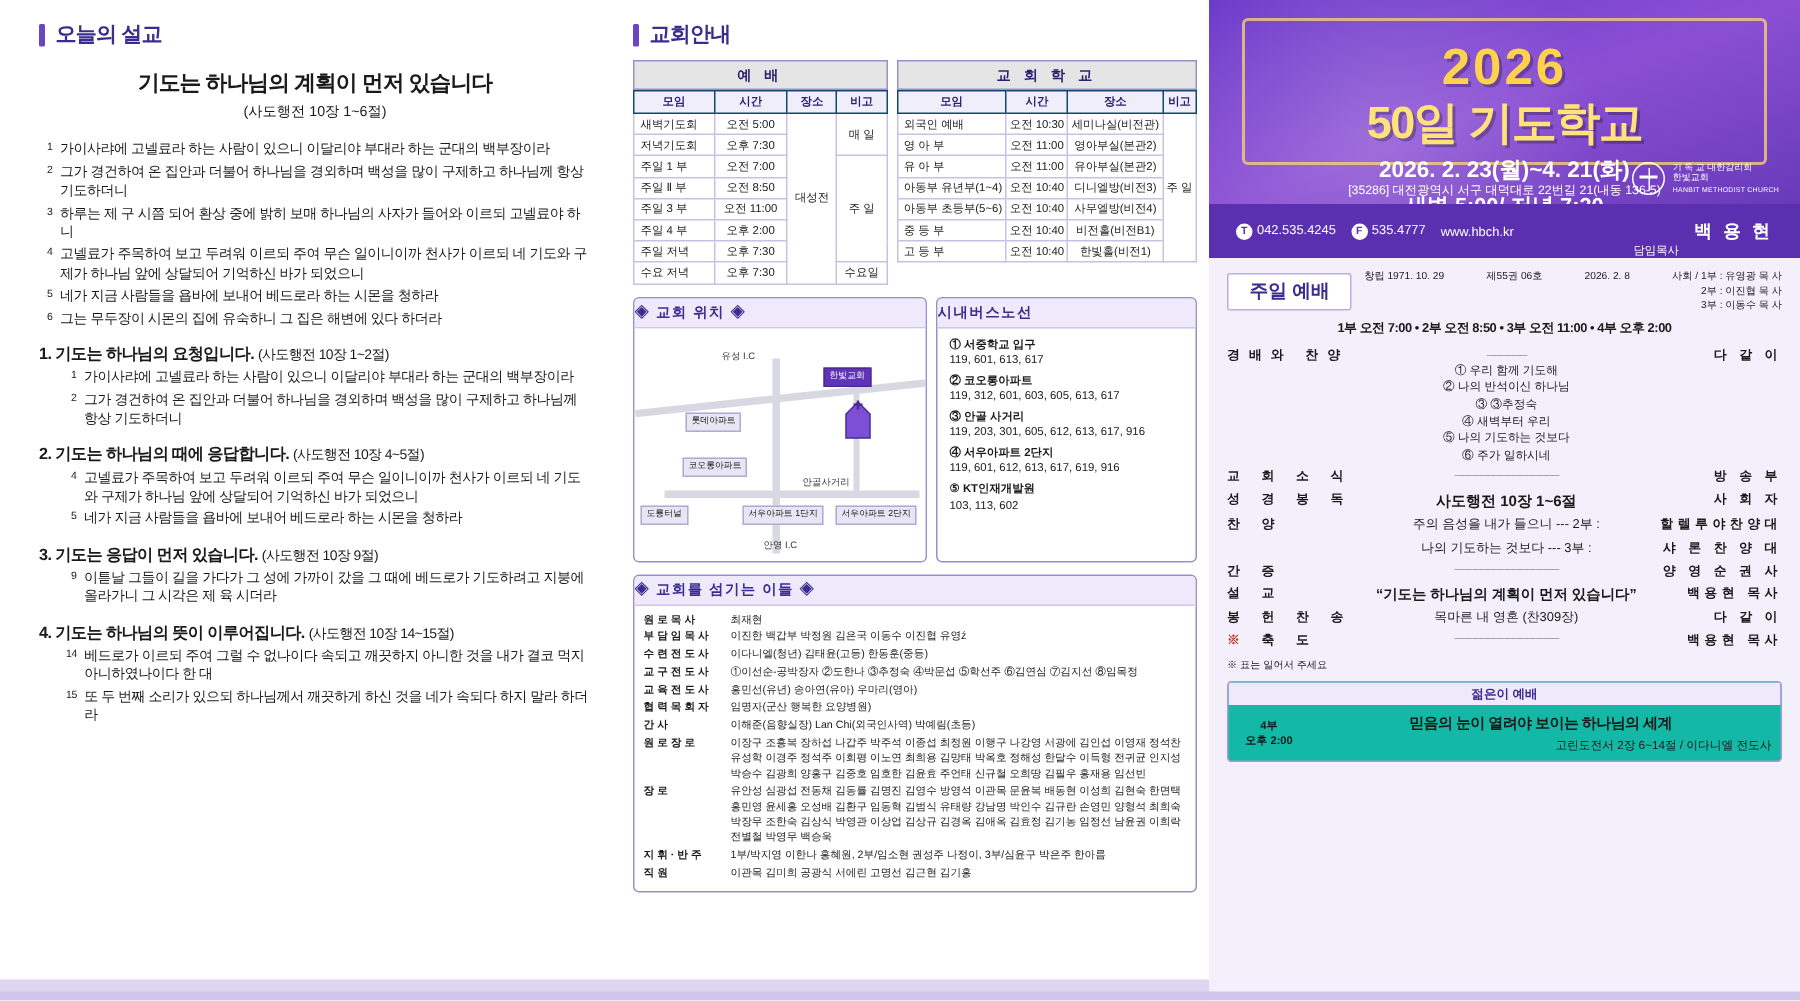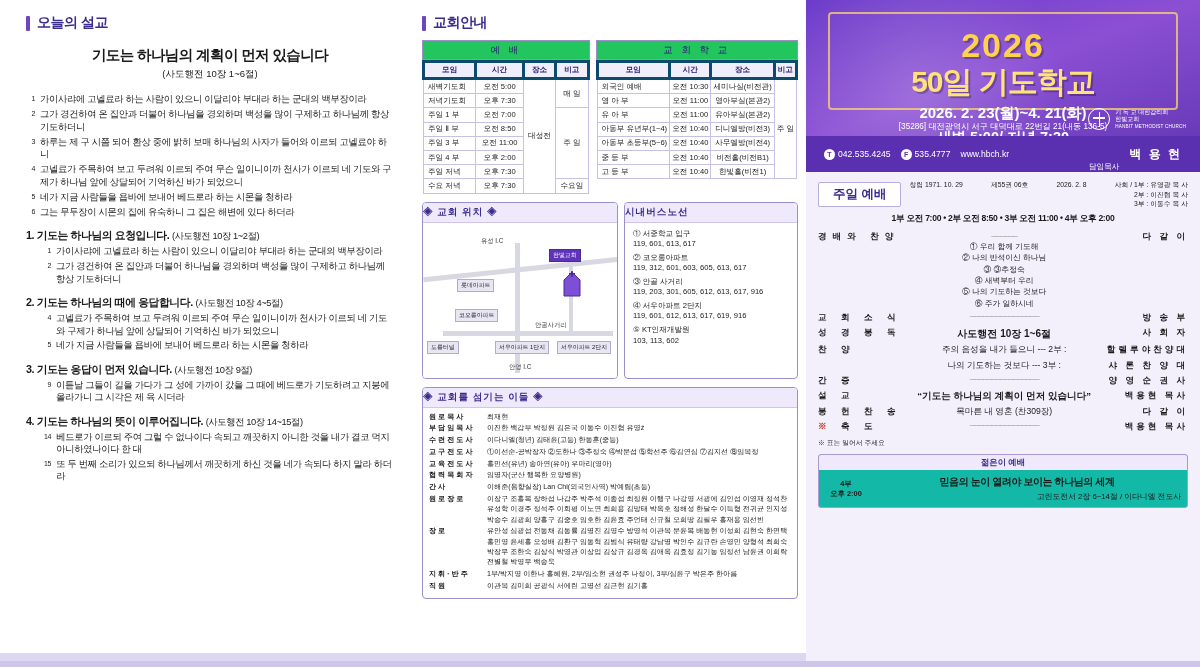--- a/index.html
+++ b/index.html
@@ -32,37 +32,37 @@
   .sub { display:flex; gap:5px; margin:2px 0 0 18px; line-height:1.35; font-size:9.3px; letter-spacing:-0.3px; }
   .sub .vnum { font-size:7px; }
 
   
   .col-mid { position:absolute; left:414px; top:0; width:392px; height:667px; padding:14px 8px 0 8px; }
 
   table { border-collapse:collapse; width:100%; }
 
   .twin { display:flex; gap:6px; }
   .twin > div { flex:1; }
-  .tbl-cap { background:#22c55e; border:1px solid #9b8ec9; text-align:center; font-weight:normal; font-size:9.5px;
+  .tbl-cap { background:#e5e5e5; border:1px solid #9b8ec9; text-align:center; font-weight:bold; font-size:9.5px;
              letter-spacing:3px; padding:2.5px 0; color:#2a2270; }
   .gtbl { border:1px solid #9b8ec9; font-size:7.6px; }
-  .gtbl th { background:#f1eefb; border:3px solid #0c4a6e; font-weight:bold; padding:2px 0; text-align:center; color:#2a2270; }
+  .gtbl th { background:#f1eefb; border:1px solid #0c4a6e; font-weight:bold; padding:2px 0; text-align:center; color:#2a2270; }
   .gtbl td { border:1px solid #c8c1e4; padding:1.6px 2px; text-align:center; white-space:nowrap; }
   .gtbl td.l { text-align:left; padding-left:4px; }
 
   .panel { border:1px solid #9b8ec9; border-radius:4px; margin-top:8px; overflow:hidden; background:#fff; }
   .panel-head { background:#efeafb; font-weight:bold; font-size:9.6px; color:#3b2d8f;
                 padding:3px 0; letter-spacing:1px; border-bottom:1px solid #cfc6ea; }
 
   .map-bus { display:flex; gap:6px; margin-top:8px; }
   .map-box { width:196px; }
   .bus-box { flex:1; }
   .bus-list { padding:6px 6px 4px 8px; font-size:7.6px; line-height:1.42; }
   .bus-list .bl { margin-bottom:2.5px; }
-  .bus-list .bname { font-weight:normal; }
+  .bus-list .bname { font-weight:bold; }
 
   .map-canvas { position:relative; height:155px; background:#ffffff; }
   .road { position:absolute; background:#d8d8e2; }
   .mlabel { position:absolute; font-size:6.3px; color:#333; white-space:nowrap; }
   .mbox { position:absolute; background:#e9e6f4; border:1px solid #b2a9d4; font-size:5.9px;
           padding:2px 3px; text-align:center; line-height:1.2; white-space:nowrap; }
   .church-pin { position:absolute; width:22px; height:26px; }
 
   .serve { margin-top:8px; }
   .serve-body { padding:4px 6px 5px 6px; font-size:7.1px; line-height:1.45; }

